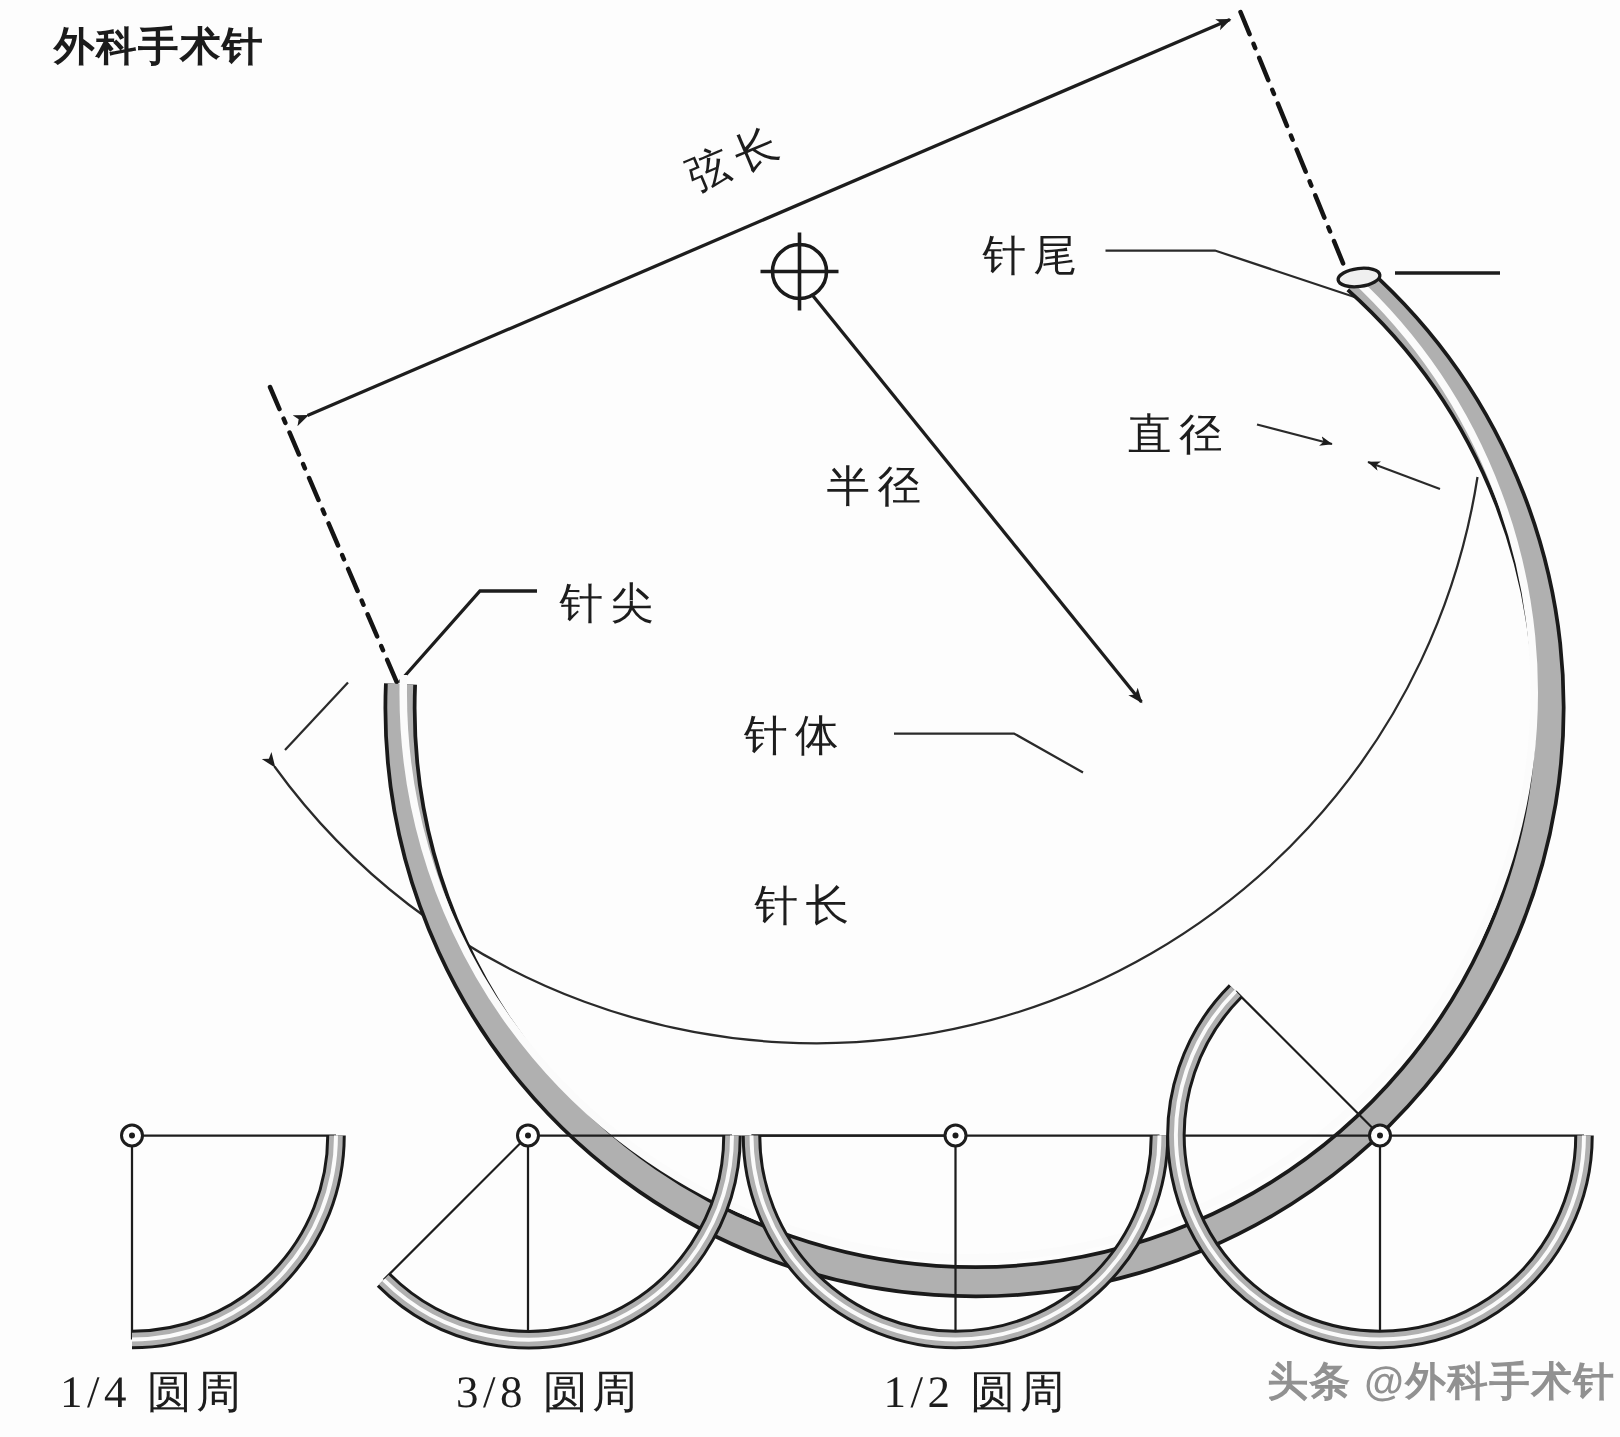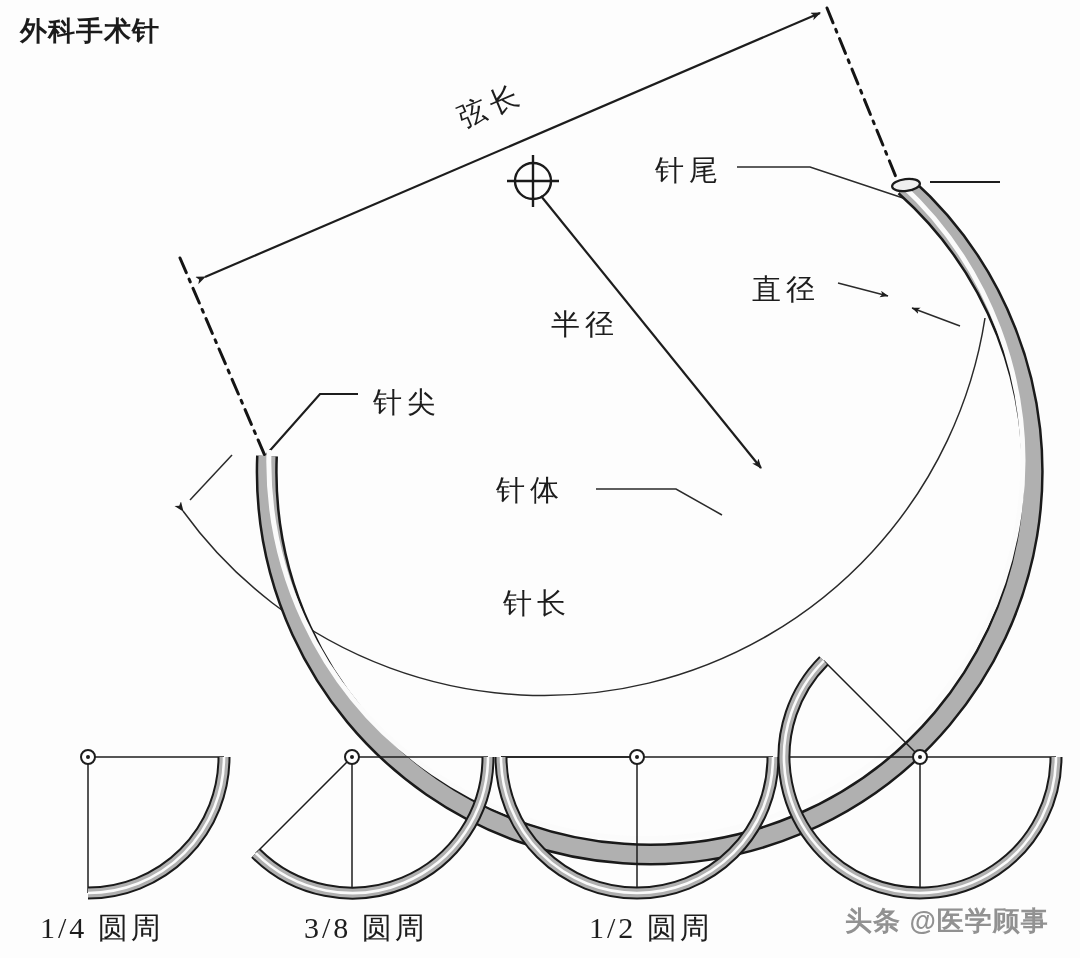--- a/index.html
+++ b/index.html
@@ -12,21 +12,21 @@
   }
   #page {
     position: relative;
     width: 1080px;
     height: 958px;
     background: #fdfdfd;
     overflow: hidden;
   }
   #diagram-title {
     position: absolute;
-    left: 20px;
+    left: 36px;
     top: 13px;
     font-family: "Liberation Sans", "DejaVu Sans", sans-serif;
     font-size: 27px;
     font-weight: 700;
     color: #1b1b1b;
     letter-spacing: 1px;
     white-space: nowrap;
   }
   #canvas {
     position: absolute;
@@ -199,14 +199,14 @@
           <line x1="920" y1="757" x2="784.0" y2="757.0" stroke="#1d1d1d" stroke-width="1.5"></line>
           <path d="M 1056.0 757.0 A 136 136 0 1 1 823.8 660.8" fill="none" stroke="#1a1a1a" stroke-width="13"></path>
           <path d="M 1056.0 757.0 A 136 136 0 1 1 823.8 660.8" fill="none" stroke="#b0b0b0" stroke-width="9"></path>
           <path d="M 1056.0 757.0 A 136 136 0 1 1 823.8 660.8" fill="none" stroke="#fbfbfb" stroke-width="2.6"></path>
           <circle cx="920" cy="757" r="7" fill="#ffffff" stroke="#1d1d1d" stroke-width="2"></circle>
           <circle cx="920" cy="757" r="2" fill="#1d1d1d"></circle>
         </g>
       </g>
   </svg>
 
-  <div id="watermark">头条 @医学顾事</div>
+  <div id="watermark">头条 @外科手术针</div>
 </div>
 
 </body></html>

